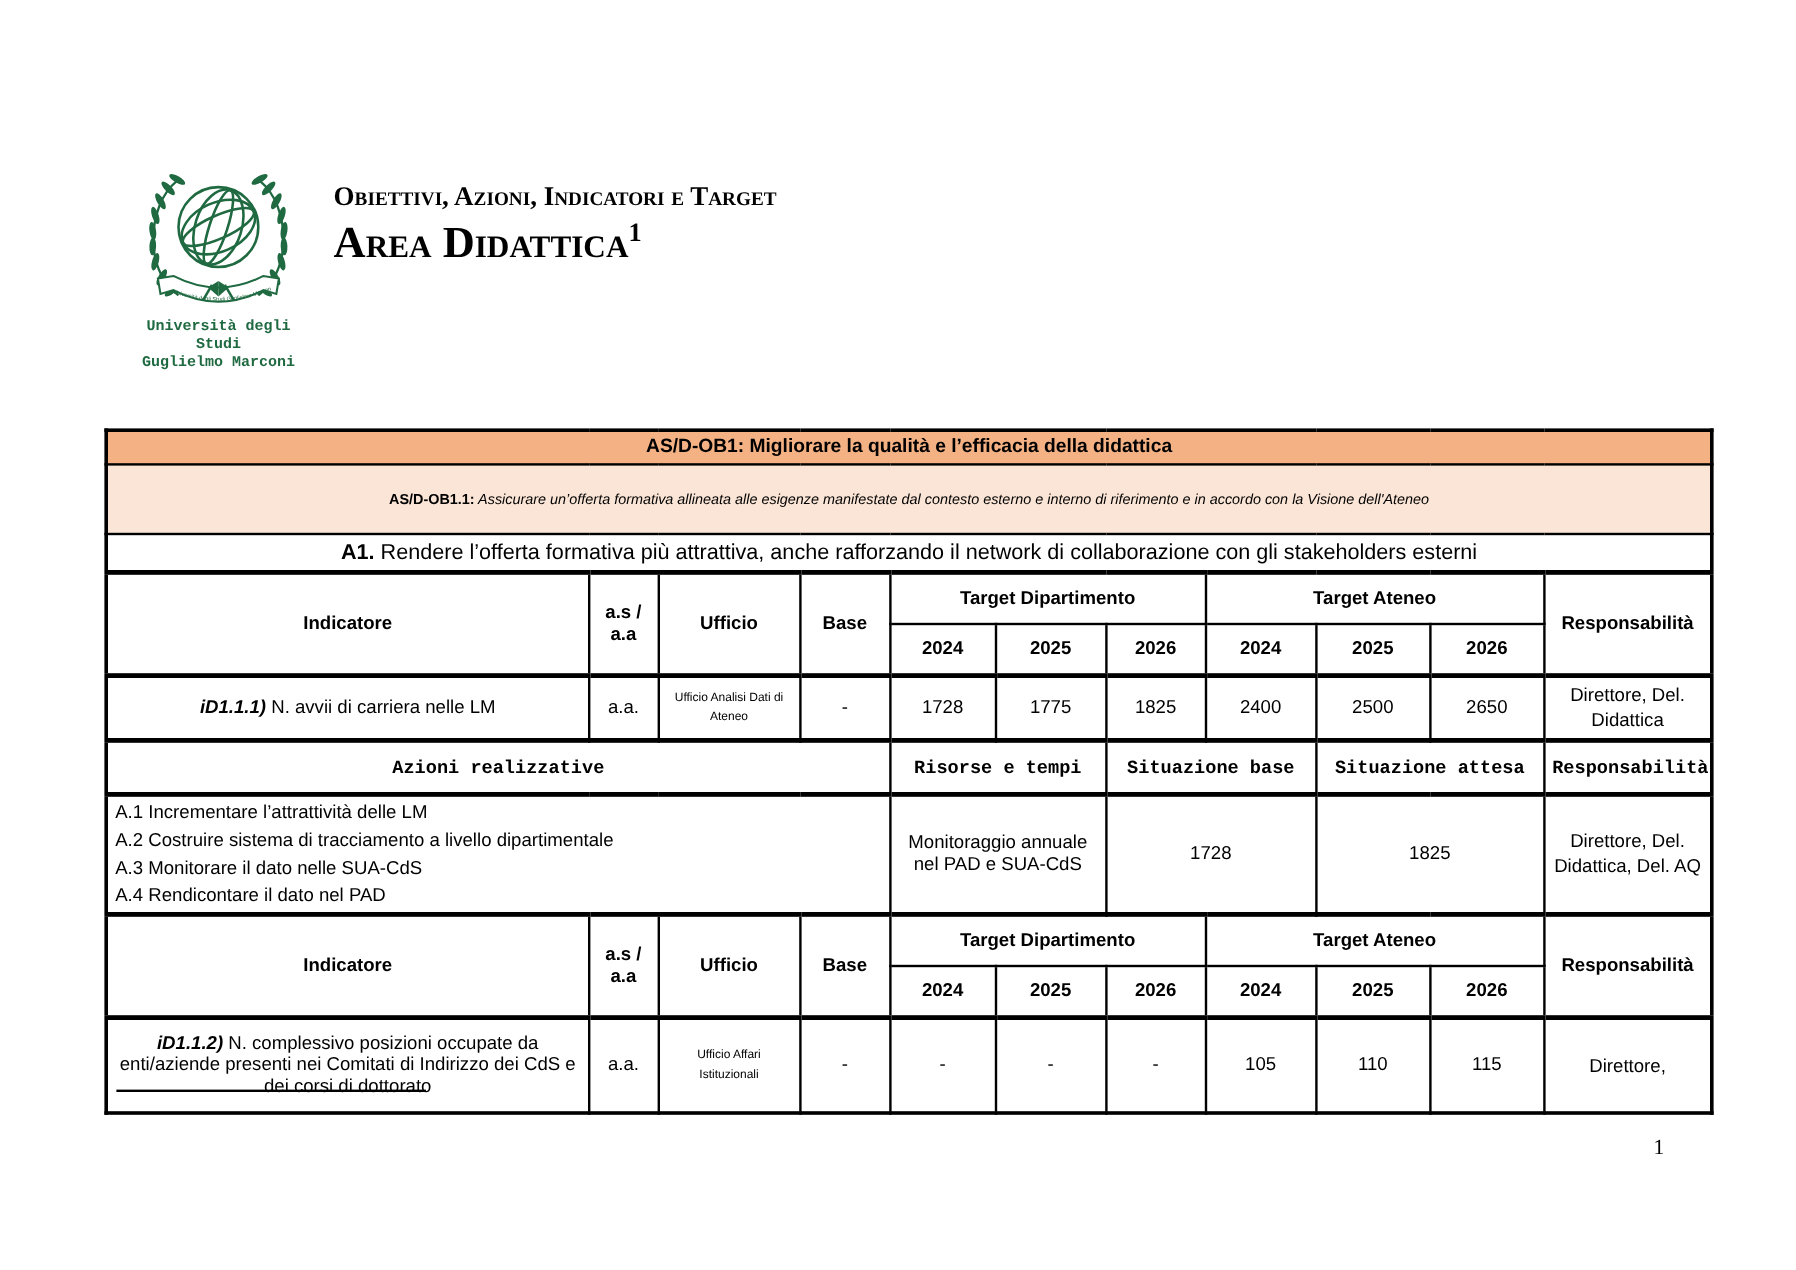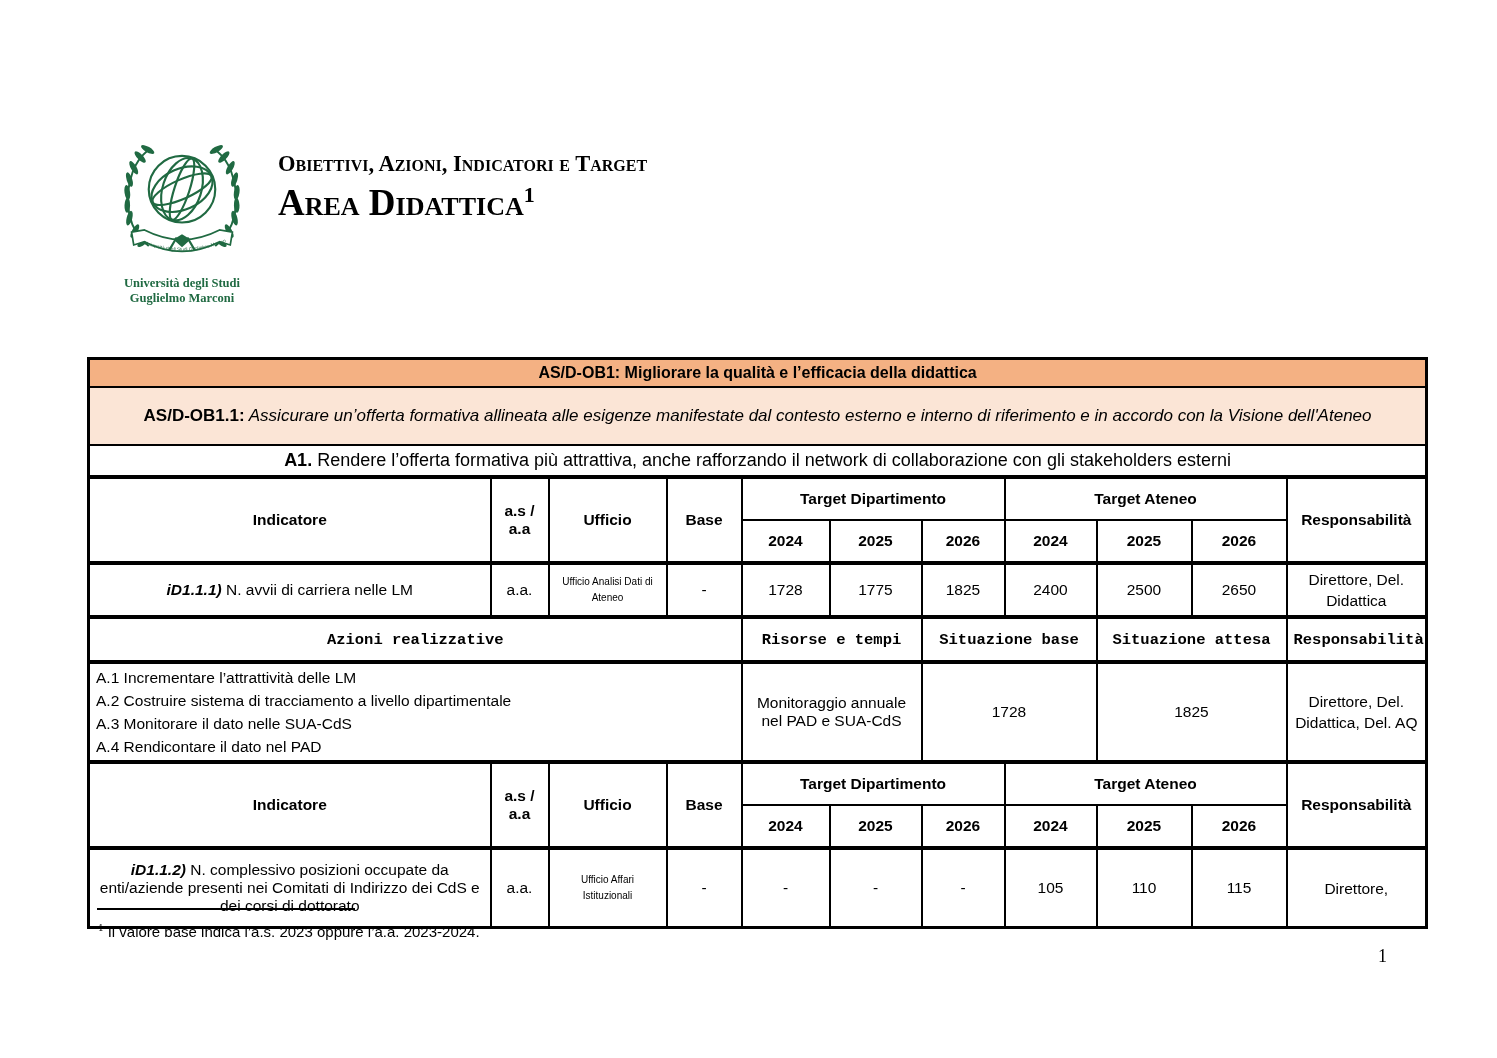--- a/index.html
+++ b/index.html
@@ -21,26 +21,26 @@
 
   
   .logo {
     position: absolute;
     left: 112px;
     top: 142px;
     width: 140px;
     text-align: center;
   }
   .logo-text {
-    margin-top: 12px;
+    margin-top: 0px;
     font-size: 12.5px;
     font-weight: bold;
     line-height: 15px;
     color: #206A42;
-    font-family: Liberation Serif, serif;
+    font-family: Liberation Mono, monospace;
   }
 
   
   .titles {
     position: absolute;
     left: 278px;
     top: 128px;
     width: 1160px;
     font-family: "Liberation Serif", serif;
     font-variant: small-caps;
@@ -89,21 +89,21 @@
   tr.sep > td, tr.sep > th { border-top: 4px solid #000; }
 
   .row-obj td {
     background: #F4B183;
     font-weight: bold;
     font-size: 16px;
     height: 22px;
   }
   .row-subobj td {
     background: #FBE5D6;
-    font-size: 17px;
+    font-size: 12px;
     height: 52px;
     line-height: 26px;
   }
   .row-subobj .lbl { font-weight: bold; font-style: normal; }
   .row-subobj .txt { font-style: italic; }
   .row-action td { font-size: 18px; height: 25px; margin-top: 20px; }
   .row-action .lbl { font-weight: bold; }
 
   .doc-table th { font-weight: bold; font-size: 15.5px; }
   tr.h-group > th { height: 36px; }
@@ -319,17 +319,16 @@
       <td>-</td>
       <td>105</td>
       <td>110</td>
       <td>115</td>
       <td class="resp-cell">Direttore,</td>
     </tr>
   </tbody>
     </table>
 
   <div class="footnote-sep"></div>
-  <div class="footnote"><sup>1</sup><span> Il valore base indica l’a.s. 2023 oppure l’a.a. 2023-2024.</span></div>
 
   <div class="page-number">1</div>
 
 </div>
 
 </body></html>

